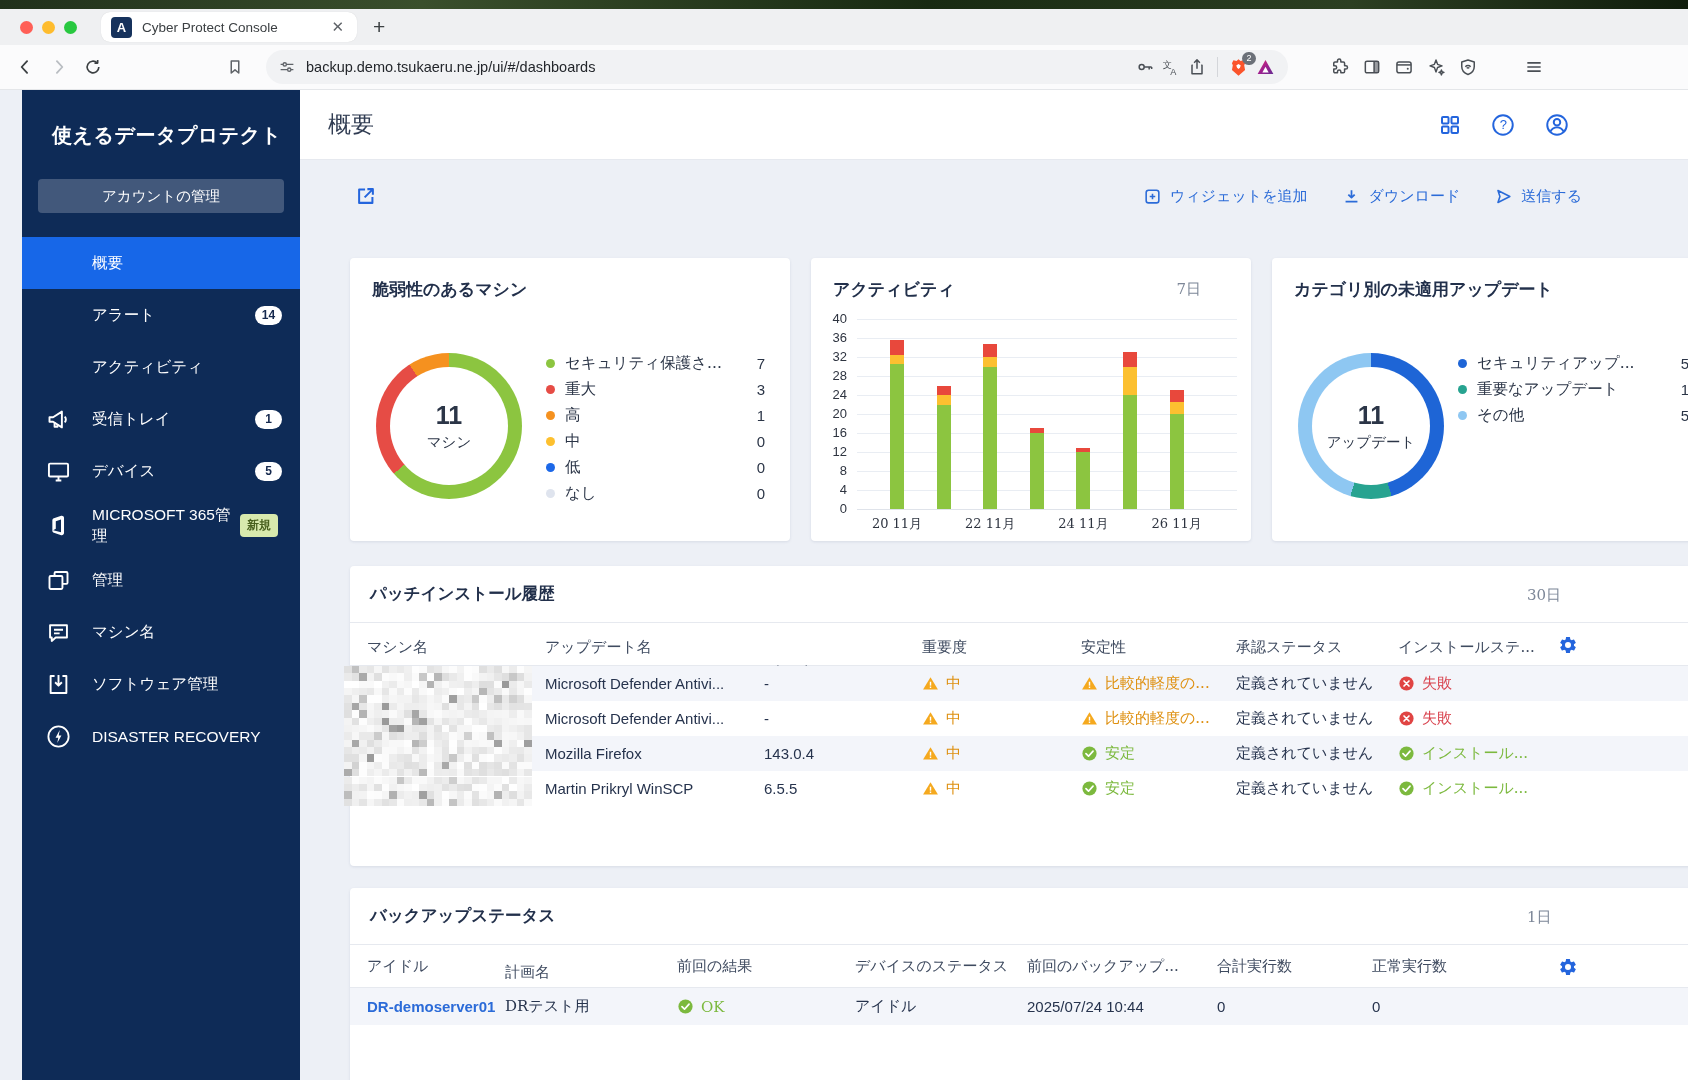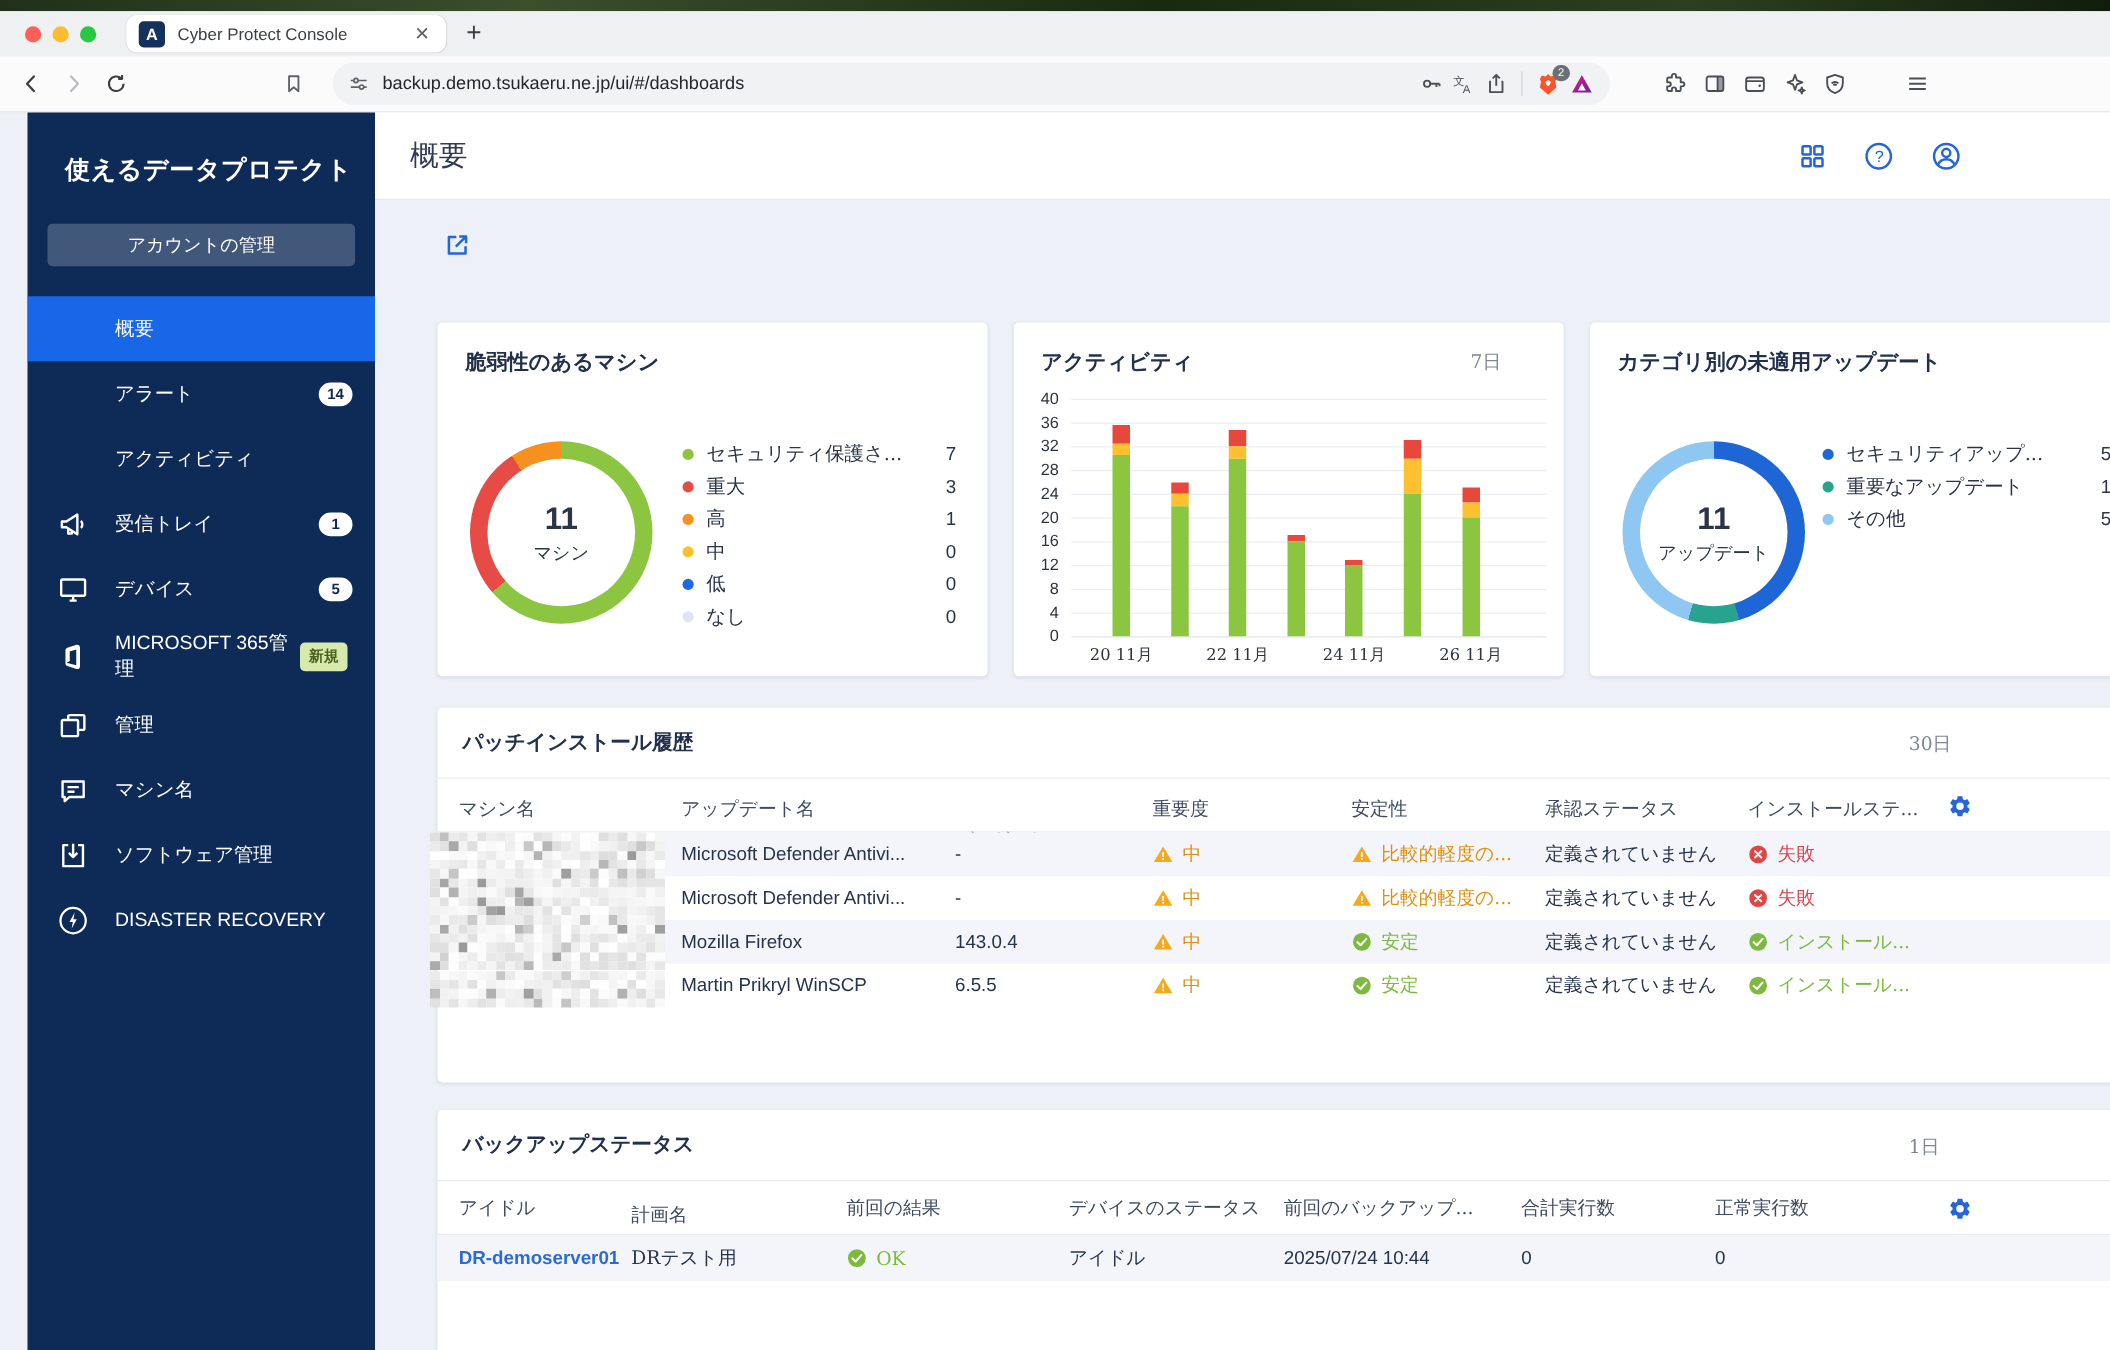--- a/index.html
+++ b/index.html
@@ -357,20 +357,41 @@
     </div>
 
     <div class="content">
       <div class="toolbar">
         <span style="margin-left:5px">
           <svg width="22" height="22" viewBox="0 0 24 24" fill="none" stroke="#2465dd" stroke-width="2.2" stroke-linejoin="round">
               <path d="M11 5 H4.5 V19.5 H19 V13"></path>
               <path d="M10.5 13.5 L19.5 4.5 M13.5 4.5 h6 v6"></path>
             </svg>
         </span>
+        <div class="tb-links">
+          <span class="tb-link">
+            <svg width="19" height="19" viewBox="0 0 24 24" fill="none" stroke="#2b6bd8" stroke-width="2">
+                <rect x="4" y="4" width="16" height="16" rx="3"></rect>
+                <path d="M12 8.5v7 M8.5 12h7"></path>
+              </svg>
+            <span class="jp">ウィジェットを追加</span>
+          </span>
+          <span class="tb-link">
+            <svg width="19" height="19" viewBox="0 0 24 24" fill="none" stroke="#2b6bd8" stroke-width="2.2" stroke-linejoin="round">
+                <path d="M12 4v9 M8 9.5 l4 4 4-4 M4.5 18.5h15"></path>
+              </svg>
+            <span class="jp">ダウンロード</span>
+          </span>
+          <span class="tb-link">
+            <svg width="19" height="19" viewBox="0 0 24 24" fill="none" stroke="#2b6bd8" stroke-width="2" stroke-linejoin="round">
+                <path d="M5 4.5 L20 12 L5 19.5 L7.5 12 z"></path>
+              </svg>
+            <span class="jp">送信する</span>
+          </span>
+        </div>
       </div>
 
       <div class="cards-row">
 
         <div class="card wcard">
           <div class="card-title jp">脆弱性のあるマシン</div>
           <div class="donut-wrap">
             <div class="donut" id="donut0" style="background: conic-gradient(rgb(140, 197, 64) 0deg, rgb(140, 197, 64) 229.091deg, rgb(230, 76, 69) 229.091deg, rgb(230, 76, 69) 327.273deg, rgb(245, 145, 31) 327.273deg, rgb(245, 145, 31) 360deg);"></div>
             <div class="donut-hole">
               <span class="donut-val">11</span>

